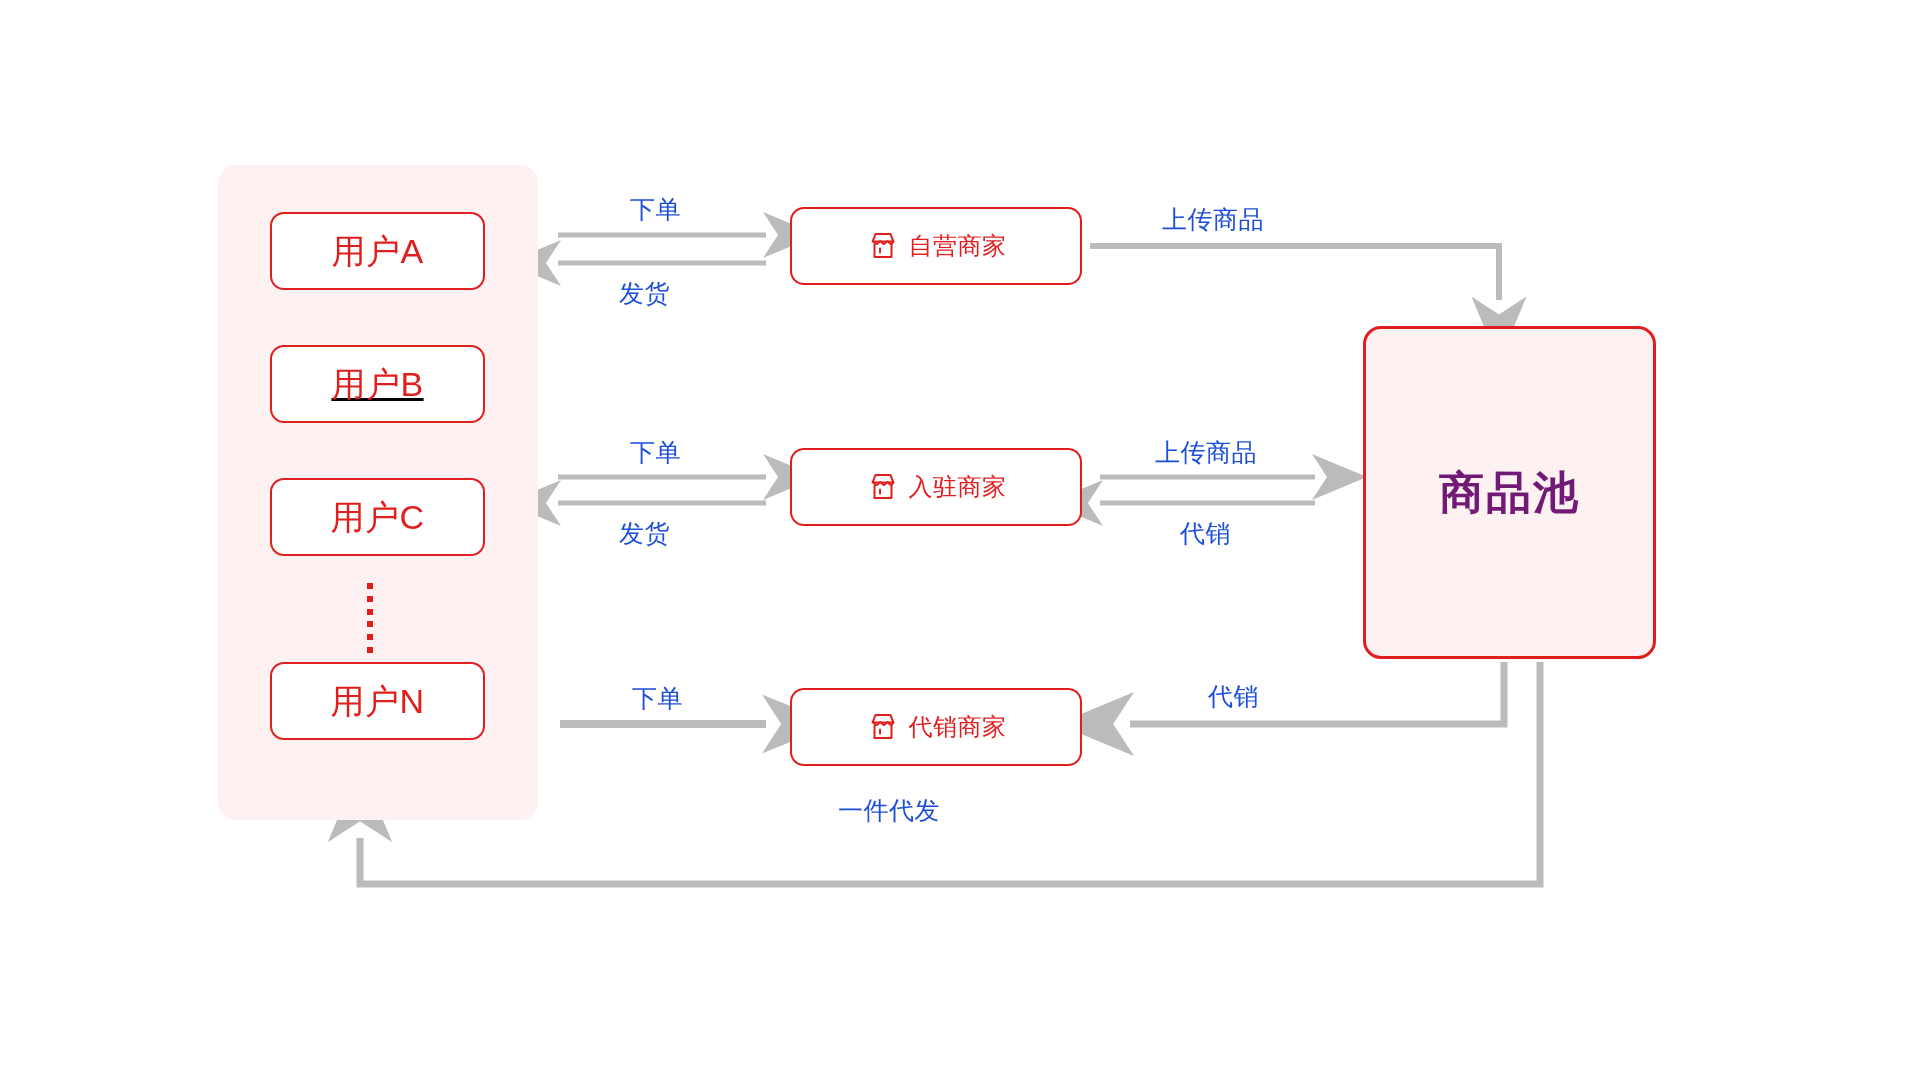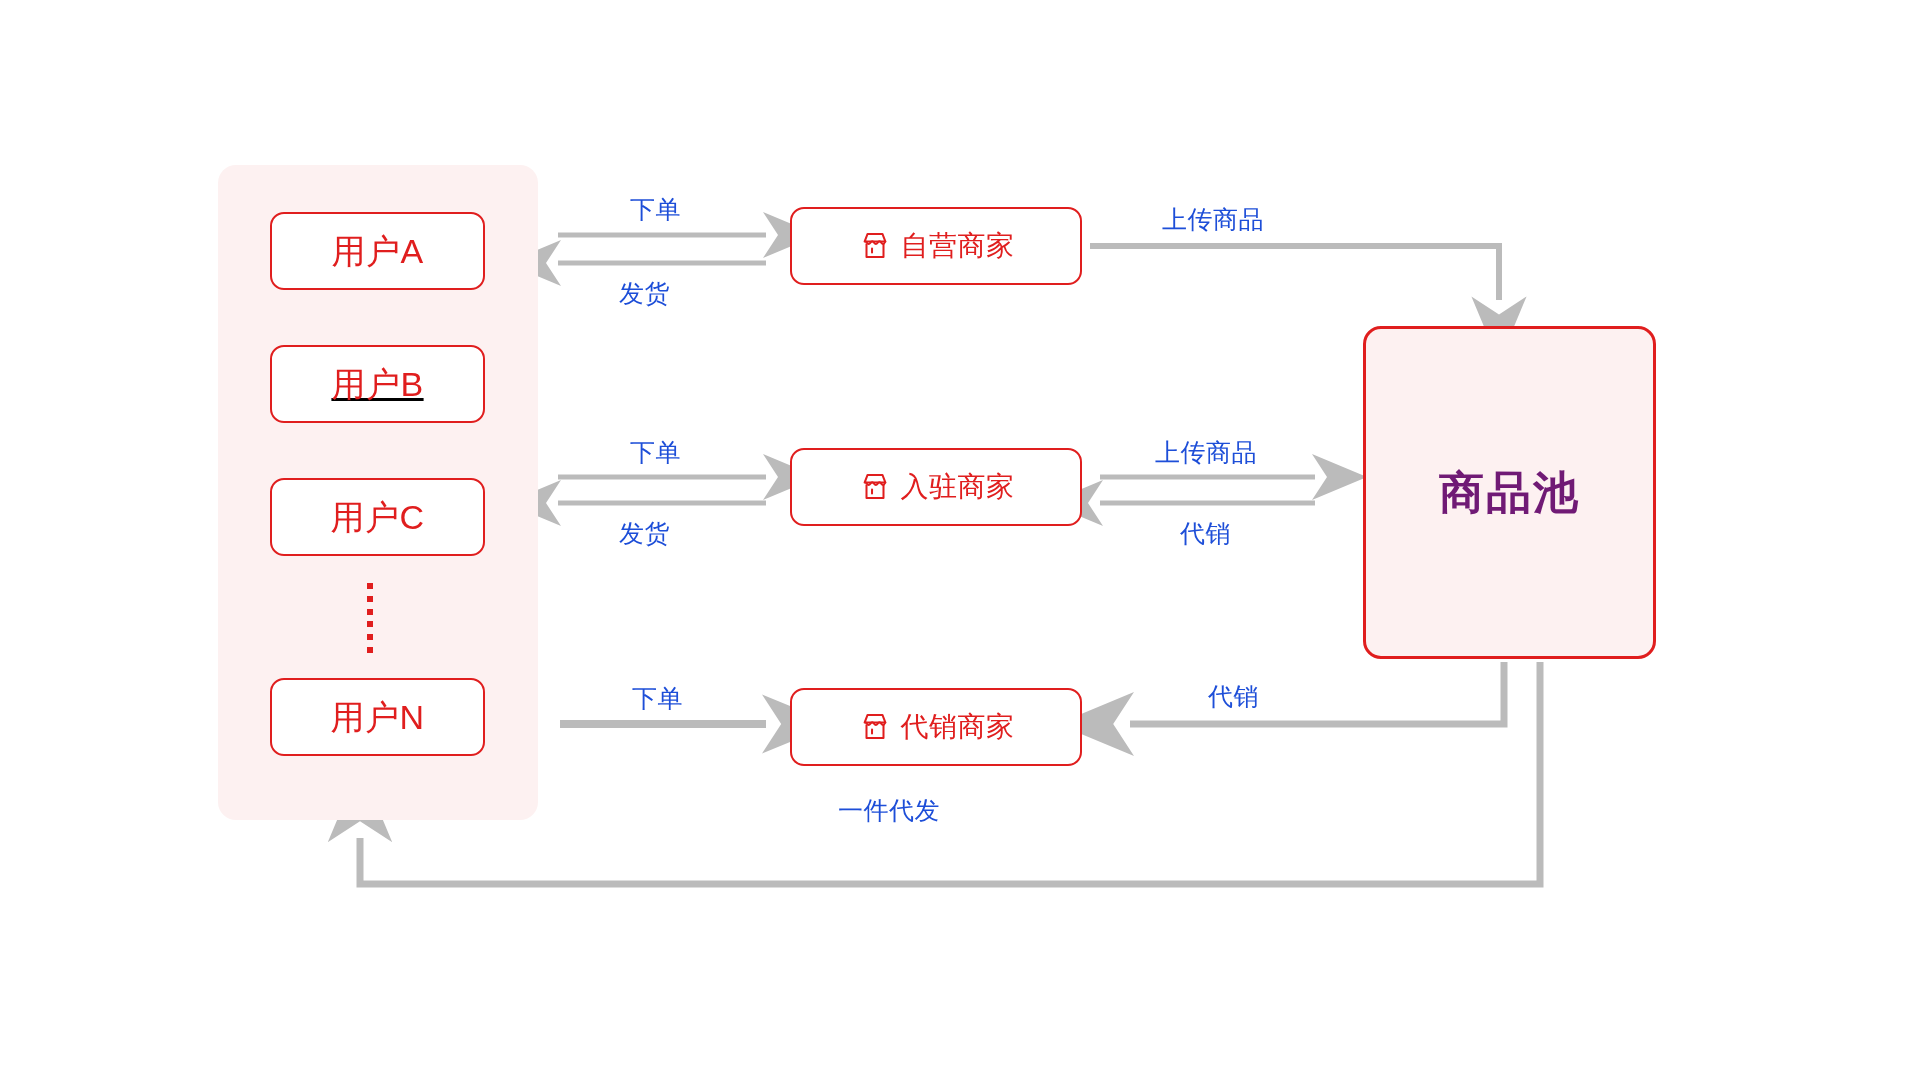--- a/index.html
+++ b/index.html
@@ -45,21 +45,21 @@
   }
   .user-box span {
     color: #E01E1E;
     font-size: 34px;
     letter-spacing: 0.5px;
     line-height: 1;
   }
   #user-a { top: 47px; }
   #user-b { top: 180px; text-decoration: underline; }
   #user-c { top: 313px; }
-  #user-n { top: 513px; }
+  #user-n { top: 497px; }
 
   #user-dots {
     position: absolute;
     left: 148px;
     top: 418px;
     width: 8px;
     height: 70px;
     display: flex;
     flex-direction: column;
     justify-content: space-between;
@@ -82,21 +82,21 @@
     border-radius: 14px;
     display: flex;
     align-items: center;
     justify-content: center;
     gap: 9px;
     box-sizing: border-box;
     left: 790px;
   }
   .merchant-box .m-label {
     color: #E01E1E;
-    font-size: 28px;
+    font-size: 24px;
     letter-spacing: 0.5px;
     line-height: 1;
   }
   .shop-icon { display: block; flex: none; }
   #merchant-self   { top: 207px; }
   #merchant-joined { top: 448px; }
   #merchant-agent  { top: 688px; }
 
   
   #product-pool {

